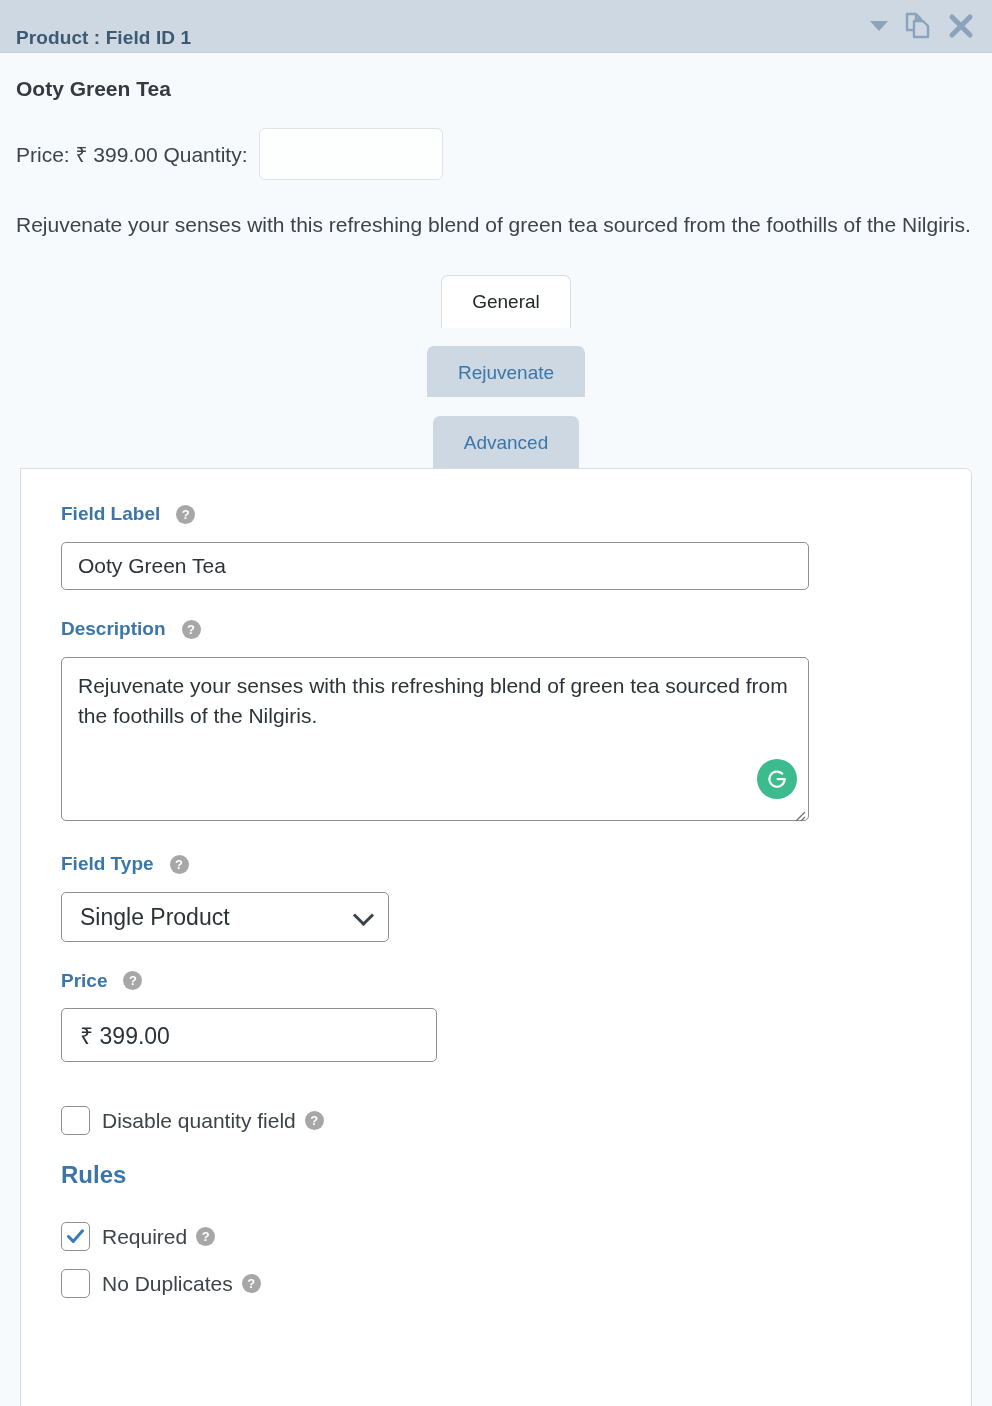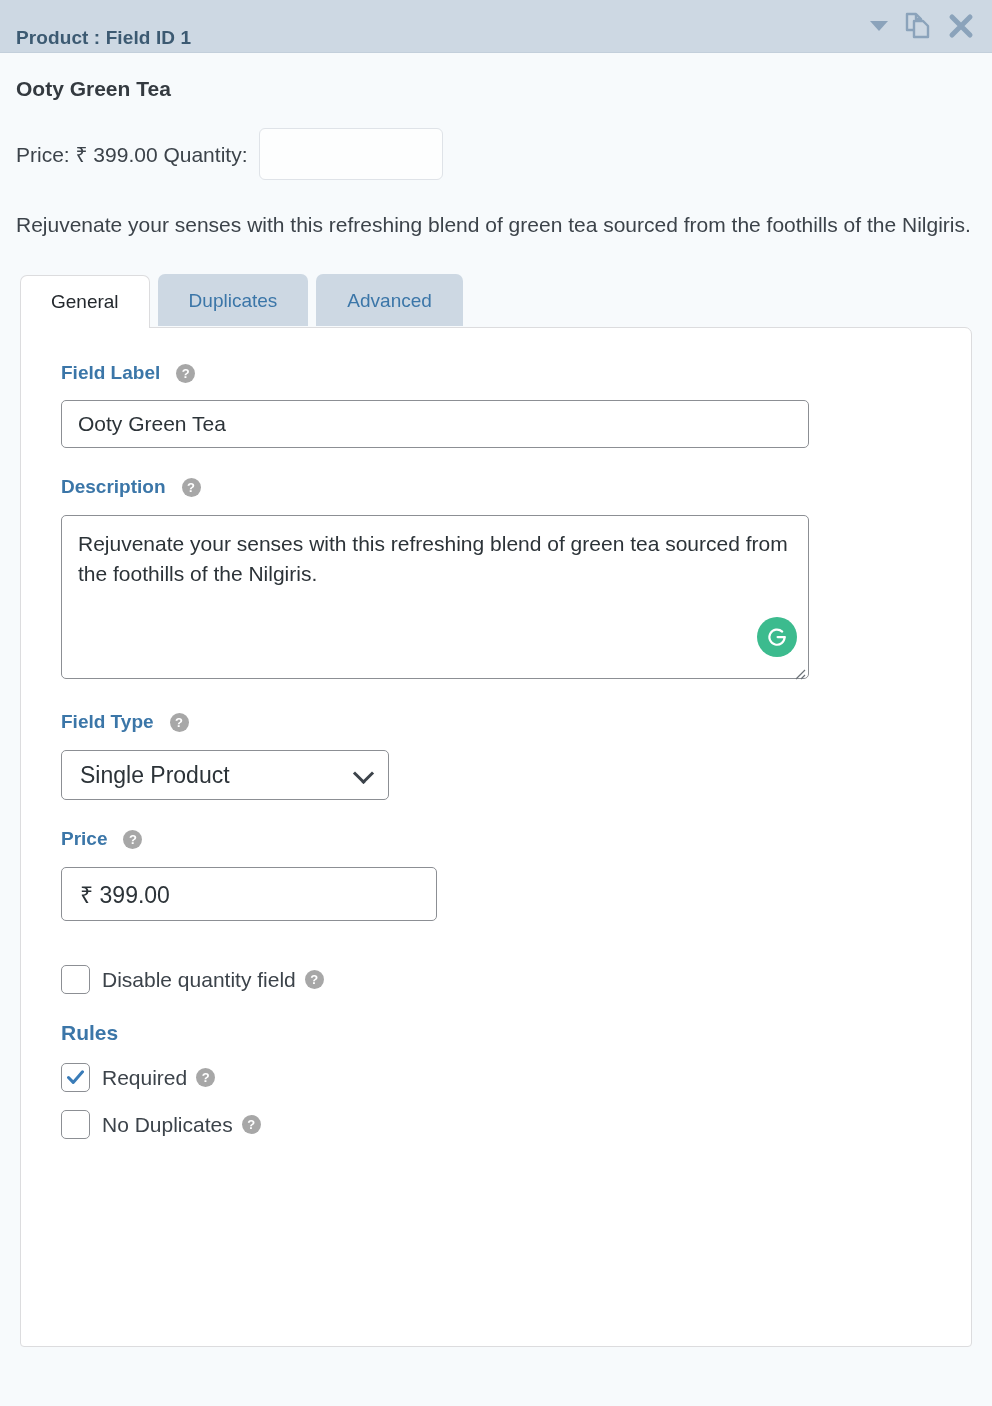--- a/index.html
+++ b/index.html
@@ -97,23 +97,24 @@
     color: #3c434a;
     margin: 0 0 34px 0;
     max-width: 962px;
   }
 
   
   .tabs-wrap {
     padding-left: 20px;
     display: flex;
     align-items: center;
-    gap: 8px;
+    gap: 19px;
     position: relative;
     z-index: 2;
+    flex-direction: column;
   }
   .tab {
     font-size: 19px;
     padding: 14px 30px 13px 30px;
     border-radius: 7px 7px 0 0;
     background: #cdd8e3;
     color: #3b76a8;
     cursor: pointer;
     line-height: 1.25;
     white-space: nowrap;
@@ -297,24 +298,24 @@
     font-size: 21px;
     color: #3c434a;
     display: flex;
     align-items: center;
     gap: 9px;
     cursor: pointer;
     line-height: 1.2;
   }
 
   .rules-heading {
-    font-size: 21px;
+    font-size: 24px;
     font-weight: bold;
     color: #3b76a8;
-    margin: 26px 0 18px 0;
+    margin: 26px 0 32px 0;
     line-height: 1.2;
   }
   .spacer-16 { height: 16px; }
 </style>
 </head>
 <body>
 
 <div class="titlebar">
   <div class="titlebar-title">Product : Field ID 1</div>
   <div class="titlebar-actions">
@@ -342,21 +343,21 @@
   <div class="price-row">
     <span class="price-text">Price: ₹ 399.00 Quantity:</span>
     <input class="qty-input" type="text" placeholder="" style="">
   </div>
 
   <div class="preview-desc">Rejuvenate your senses with this refreshing blend of green tea sourced from the foothills of the Nilgiris.</div>
 </div>
 
 <div class="tabs-wrap">
   <div class="tab active">General</div>
-  <div class="tab">Duplicates</div>
+  <div class="tab">Rejuvenate</div>
   <div class="tab">Advanced</div>
 </div>
 
 <div class="tab-panel">
 
   <div class="field-group">
     <div class="field-label">
       <span>Field Label</span>
       <span class="help-icon">?</span>
     </div>

